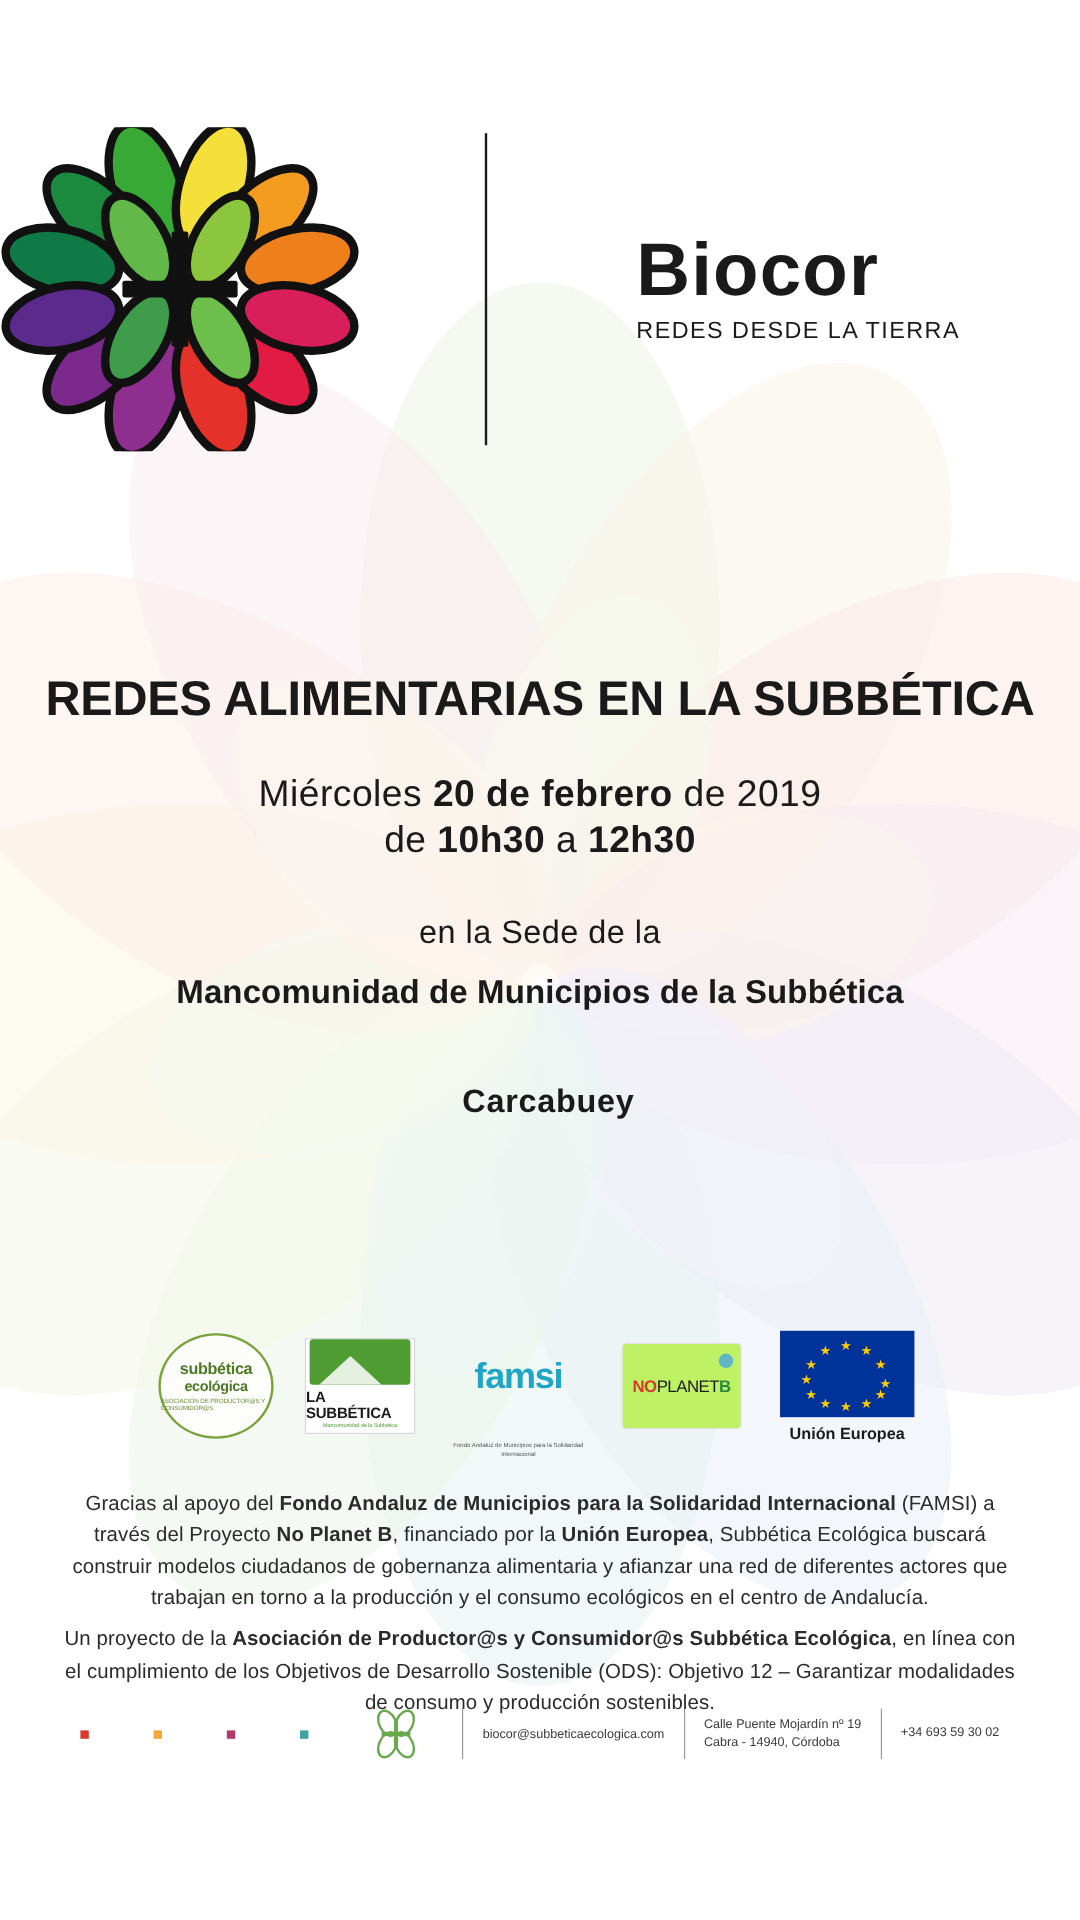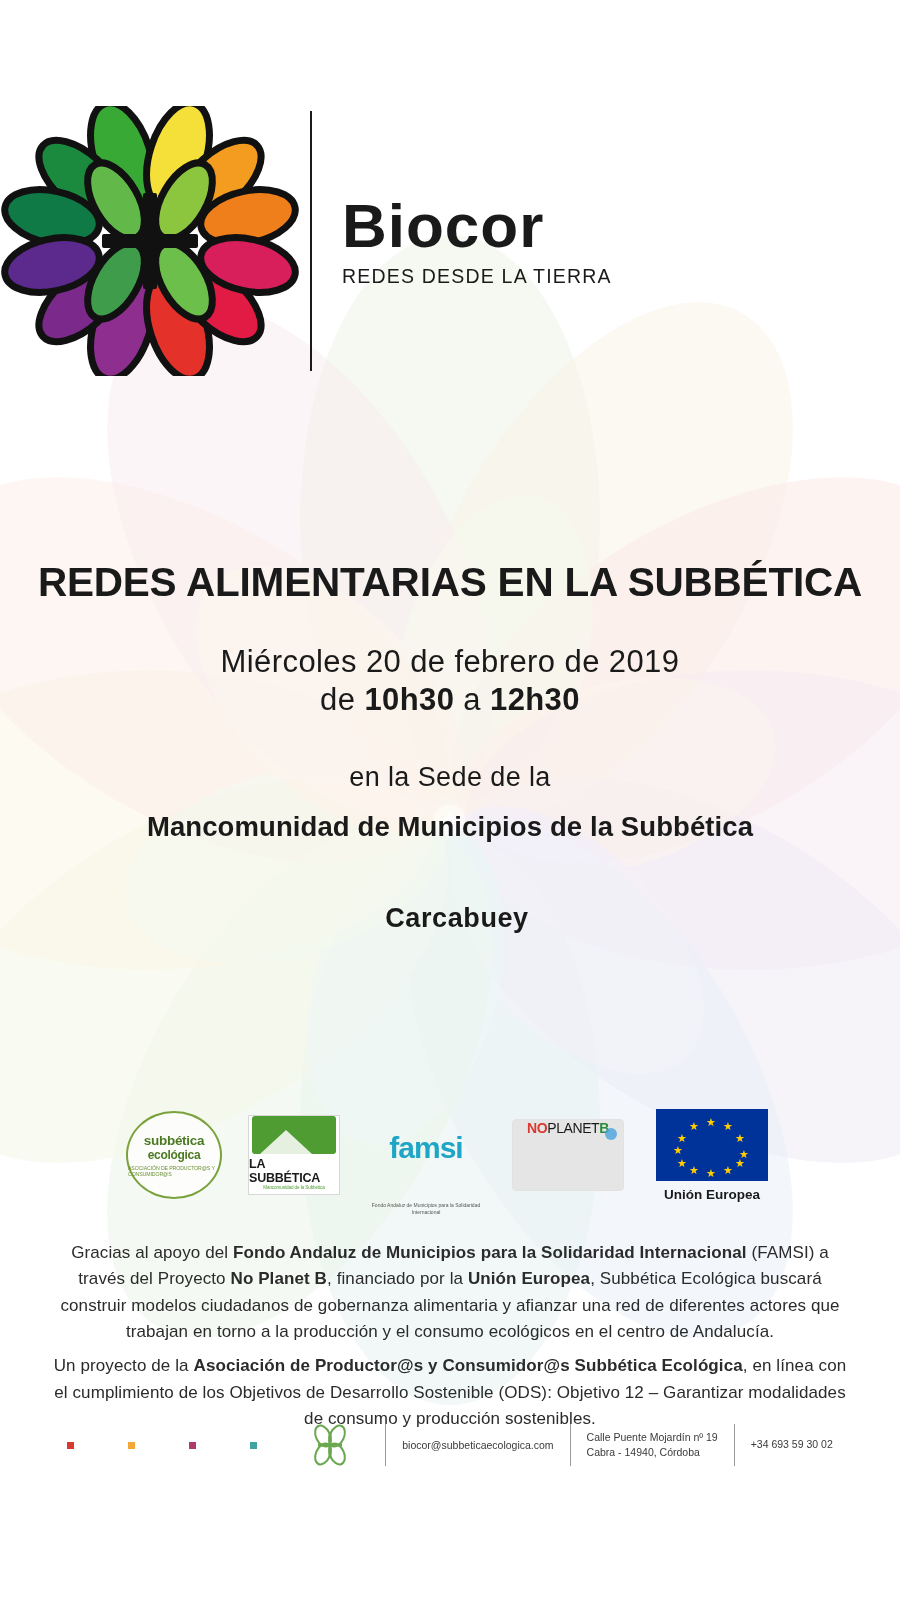--- a/index.html
+++ b/index.html
@@ -34,21 +34,21 @@
   
   .logo-block {
     position: absolute;
     top: 96px;
     left: 0;
     width: 800px;
     height: 290px;
     z-index: 3;
     display: flex;
     align-items: center;
-    justify-content: flex-start;
+    justify-content: space-between;
   }
   .logo-mark { width: 300px; height: 270px; }
   .logo-divider {
     width: 2px;
     height: 260px;
     background: #1a1a1a;
     margin: 0 30px 0 10px;
   }
   .logo-text { display: flex; flex-direction: column; justify-content: center; }
   .logo-name {
@@ -81,21 +81,21 @@
     letter-spacing: -0.2px;
     line-height: 1.1;
   }
   .date-line {
     margin-top: 36px;
     font-size: 31px;
     line-height: 1.35;
     letter-spacing: 0.4px;
     font-weight: 300;
   }
-  .date-line b { font-weight: normal; }
+  .date-line b { font-weight: bold; }
   .time-line {
     font-size: 31px;
     letter-spacing: 0.4px;
     font-weight: 300;
   }
   .time-line b { font-weight: bold; }
   .venue-pre {
     margin-top: 44px;
     font-size: 27px;
     font-weight: 300;
@@ -185,25 +185,25 @@
     margin-bottom: 2px;
   }
   .sp-famsi .name {
     font-size: 30px; font-weight: bold; color: #1fa5c6;
     letter-spacing: -1px; line-height: 1;
   }
   .sp-famsi .tag { font-size: 5px; color: #555; text-align: center; margin-top: 3px; line-height: 1.25;}
 
   
   .sp-noplanetb {
-    width: 112px; height: 72px;
-    background: #e5e5e5;
+    width: 100px; height: 72px;
+    background: #bef264;
     border: 1px solid #e2e2e2;
     border-radius: 4px;
-    display: flex; align-items: flex-start; justify-content: center;
+    display: flex; align-items: center; justify-content: center;
     position: relative; overflow: hidden;
   }
   .sp-noplanetb .txt { font-size: 14px; letter-spacing: -0.4px; color: #1a1a1a; }
   .sp-noplanetb .txt .no { color: #d9392f; font-weight: bold; }
   .sp-noplanetb .txt .b { color: #2e8b3d; font-weight: bold; }
   .sp-noplanetb .dot {
     position: absolute; width: 12px; height: 12px; border-radius: 50%;
     background: #4aa3df; right: 6px; top: 8px; opacity:.8;
   }
 

